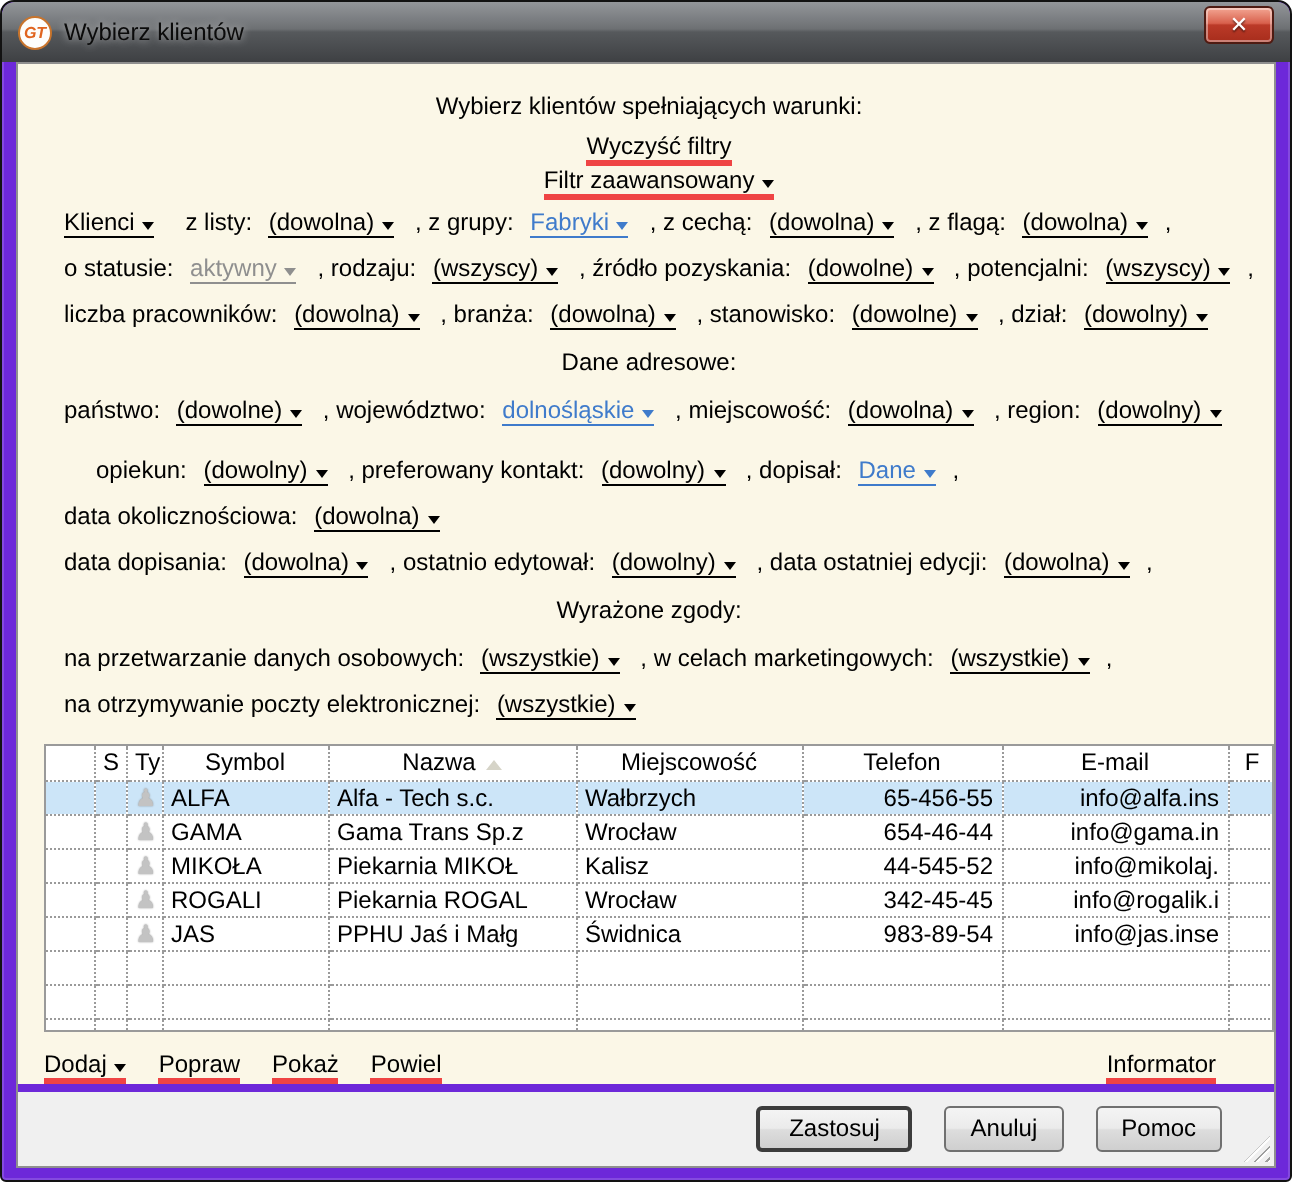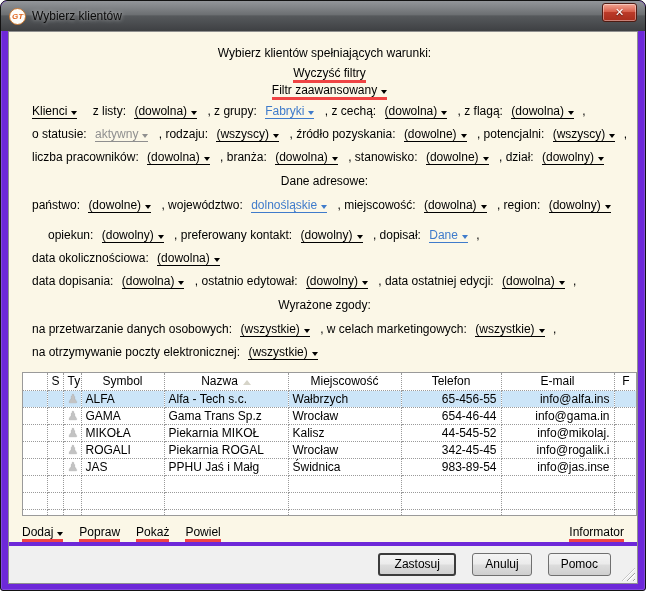--- a/index.html
+++ b/index.html
@@ -330,21 +330,21 @@
       </tbody>
         </table>
     </div>
 
     <div class="actions">
       <span class="hlink"><span>Dodaj</span><i class="tri"></i></span>
       <span class="hlink">Popraw</span>
       <span class="hlink">Pokaż</span>
       <span class="hlink">Powiel</span>
       <span class="spacer"></span>
-      <span class="hlink" style="margin-right:0;">Informator</span>
+      <span class="hlink" style="margin-right:16px;">Informator</span>
     </div>
 
     <div class="footer">
       <button class="btn default">Zastosuj</button>
       <button class="btn">Anuluj</button>
       <button class="btn">Pomoc</button>
       <span class="resize-grip"></span>
     </div>
 
   </div>

